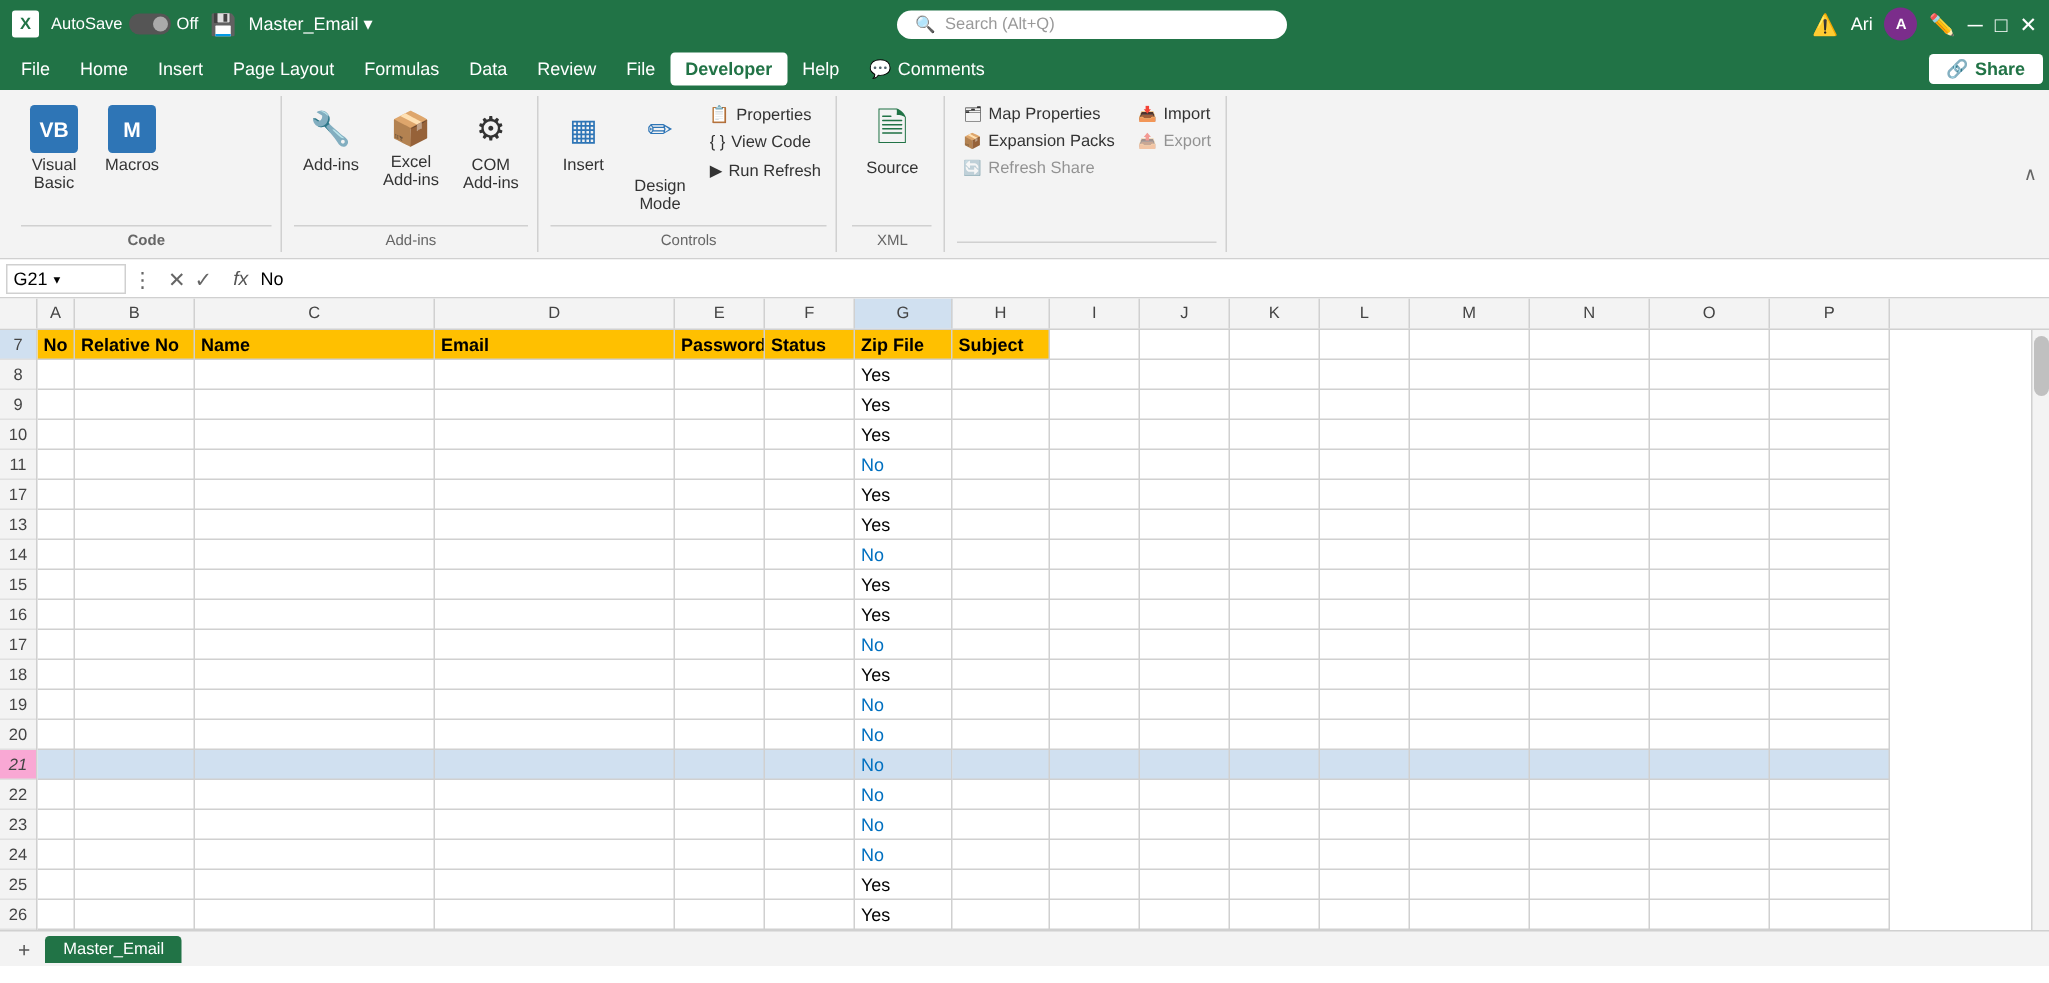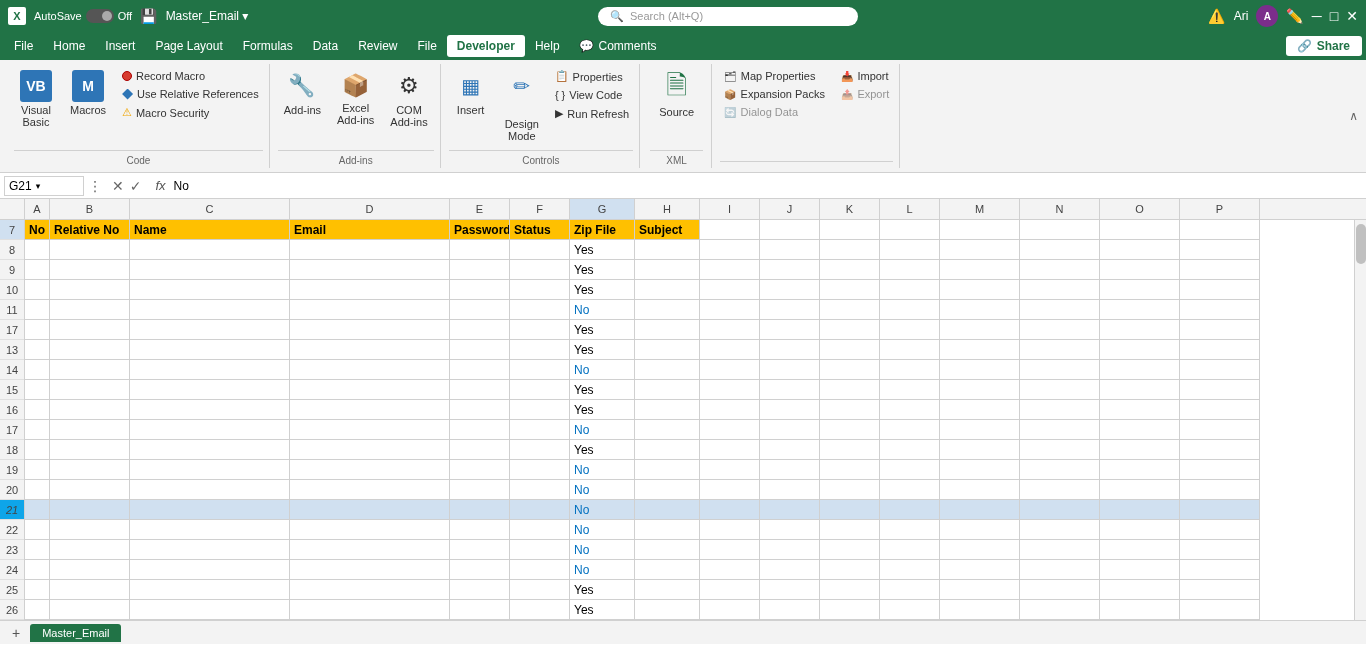--- a/index.html
+++ b/index.html
@@ -150,36 +150,22 @@
       <div class="ribbon-btn-large">
         <div style="width:32px;height:32px;background:#2e75b6;border-radius:3px;display:flex;align-items:center;justify-content:center;color:white;font-weight:bold;font-size:14px;">VB</div>
         <span style="font-size:11px;margin-top:2px;">Visual<br>Basic</span>
       </div>
 
       <div class="ribbon-btn-large">
         <div style="width:32px;height:32px;background:#2e75b6;border-radius:3px;display:flex;align-items:center;justify-content:center;color:white;font-weight:bold;font-size:14px;">M</div>
         <span style="font-size:11px;margin-top:2px;">Macros</span>
       </div>
 
-      <div style="display:flex;flex-direction:column;gap:2px;padding-top:2px;">
-        <div class="ribbon-btn-small">
-          <span style="display:inline-block;width:10px;height:10px;border-radius:50%;background:#d73b2f;border:1px solid #a00;"></span>
-          <span>Record Macro</span>
-        </div>
-        <div class="ribbon-btn-small">
-          <span style="display:inline-block;width:11px;height:11px;background:#2e75b6;clip-path:polygon(50% 0%,100% 50%,50% 100%,0% 50%);"></span>
-          <span>Use Relative References</span>
-        </div>
-        <div class="ribbon-btn-small">
-          <span style="color:#f0a500;font-size:11px;">⚠</span>
-          <span>Macro Security</span>
-        </div>
-      </div>
-    </div>
-    <div style="font-size:10px;color:#666;text-align:center;padding-top:4px;border-top:1px solid #d0d0d0;margin-top:4px;">Code</div>
+    </div>
+    <div style="font-size:10px;color:#666;text-align:center;padding-top:4px;border-top:1px solid #d0d0d0;margin-top:4px;font-weight:bold;">Code</div>
   </div>
 
   <div style="display:flex;flex-direction:column;padding:2px 6px;border-right:1px solid #d0d0d0;min-width:130px;">
     <div style="display:flex;gap:4px;flex:1;align-items:flex-start;">
       <div class="ribbon-btn-large">
         <div style="width:32px;height:32px;display:flex;align-items:center;justify-content:center;font-size:22px;">🔧</div>
         <span style="font-size:11px;margin-top:2px;">Add-ins</span>
       </div>
       <div class="ribbon-btn-large">
         <div style="width:32px;height:32px;display:flex;align-items:center;justify-content:center;font-size:22px;">📦</div>
@@ -237,21 +223,21 @@
         <div class="ribbon-btn-small">
           <span style="font-size:10px;">🗂</span>
           <span>Map Properties</span>
         </div>
         <div class="ribbon-btn-small">
           <span style="font-size:10px;">📦</span>
           <span>Expansion Packs</span>
         </div>
         <div class="ribbon-btn-small disabled">
           <span style="font-size:10px;">🔄</span>
-          <span>Dialog Data</span>
+          <span>Refresh Share</span>
         </div>
       </div>
       <div style="display:flex;flex-direction:column;gap:2px;padding-top:2px;">
         <div class="ribbon-btn-small">
           <span style="font-size:10px;">📥</span>
           <span>Import</span>
         </div>
         <div class="ribbon-btn-small disabled">
           <span style="font-size:10px;">📤</span>
           <span>Export</span>
@@ -310,21 +296,21 @@
       <div class="row-num">11</div>
       <div class="row-num">17</div>
       <div class="row-num">13</div>
       <div class="row-num">14</div>
       <div class="row-num">15</div>
       <div class="row-num">16</div>
       <div class="row-num">17</div>
       <div class="row-num">18</div>
       <div class="row-num">19</div>
       <div class="row-num">20</div>
-      <div class="row-num" style="background:#0ea5e9;font-style:italic;">21</div>
+      <div class="row-num" style="background:#f9a8d4;font-style:italic;">21</div>
       <div class="row-num">22</div>
       <div class="row-num">23</div>
       <div class="row-num">24</div>
       <div class="row-num">25</div>
       <div class="row-num">26</div>
     </div>
 
     <div style="display:flex;flex-direction:column;flex:1;overflow:hidden;">
 
       <div class="grid-row">

